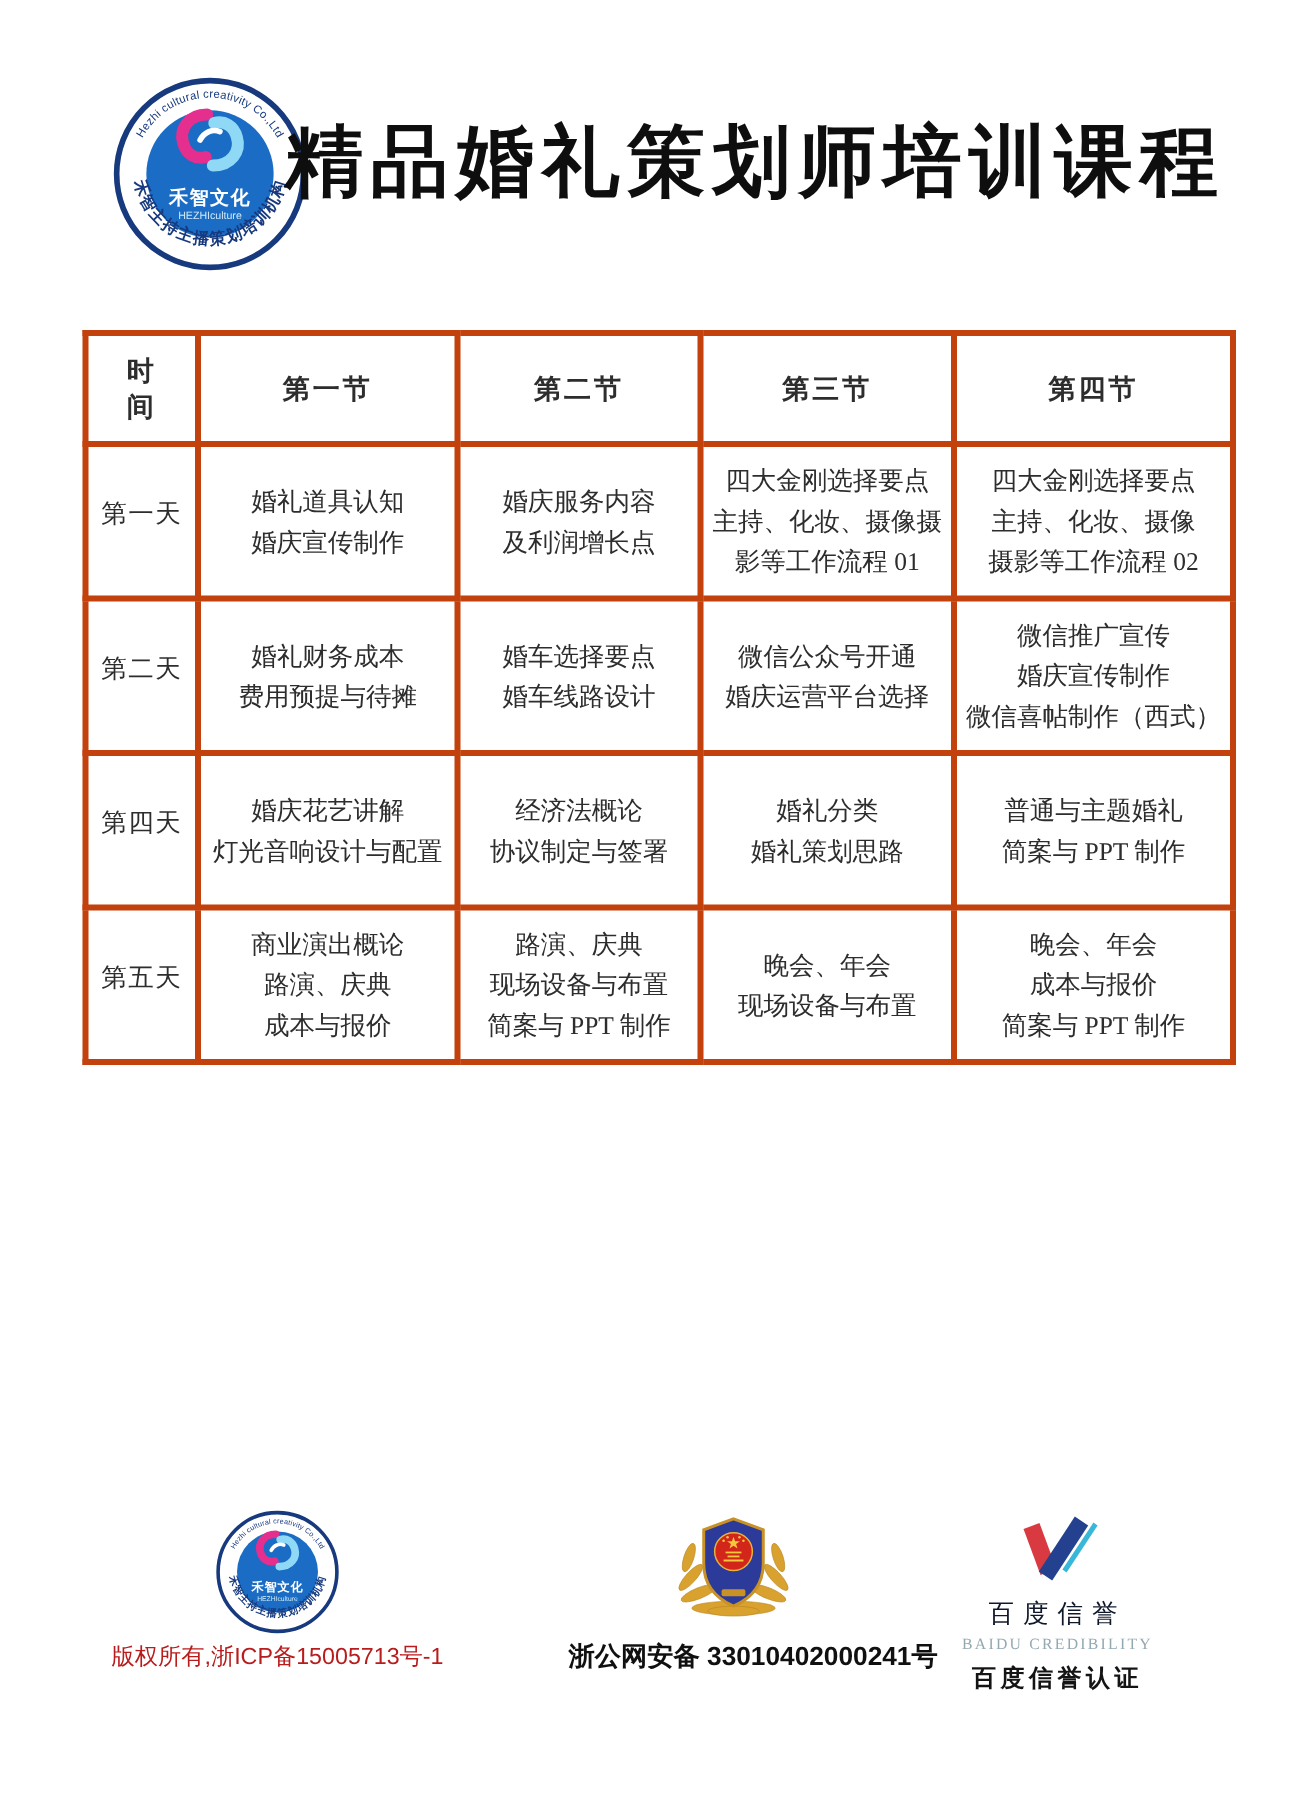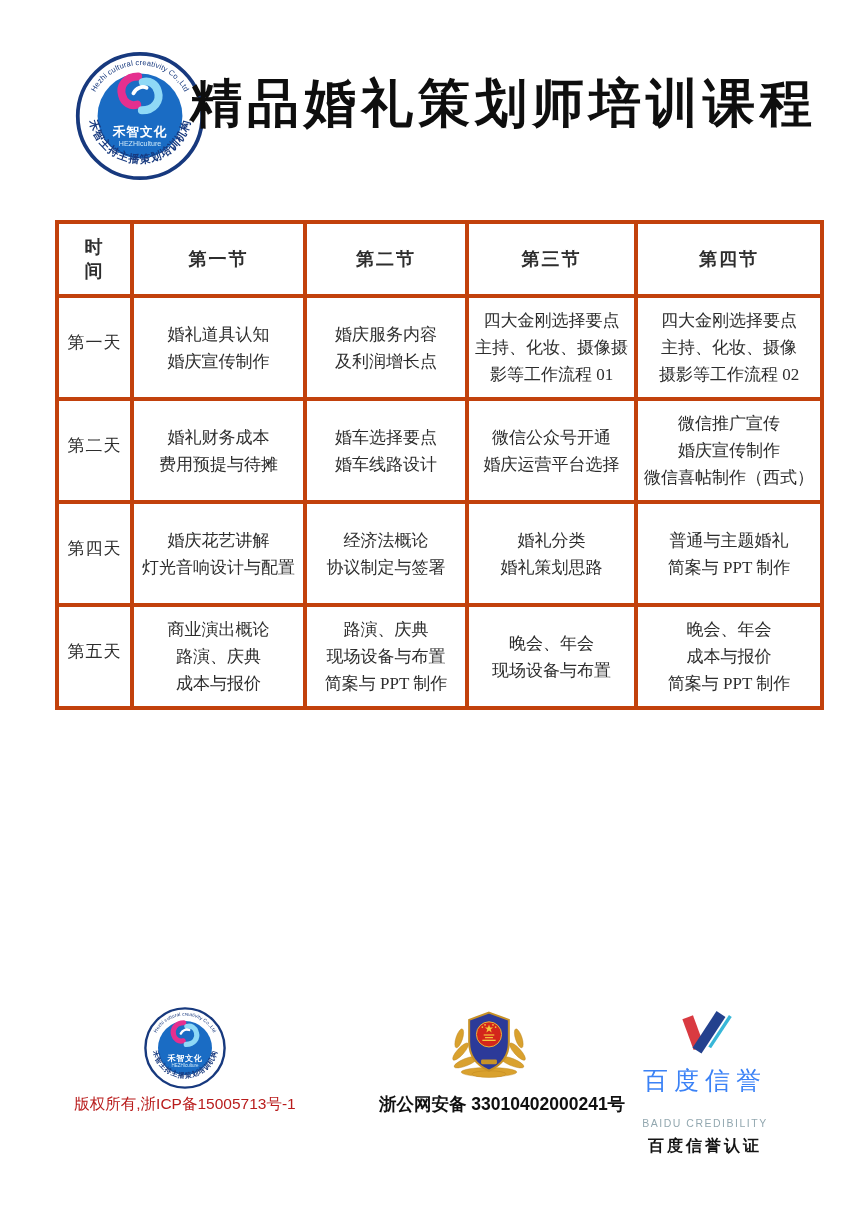--- a/index.html
+++ b/index.html
@@ -7,21 +7,21 @@
     width:860px;height:1212px;background:#ffffff;position:relative;
     font-family:"Liberation Sans","DejaVu Sans",sans-serif;
     -webkit-font-smoothing:antialiased;
   }
   .page{position:absolute;inset:0;overflow:hidden;}
 
   
   .header-logo{position:absolute;left:74px;top:50px;width:132px;height:132px;}
   .page-title{
     position:absolute;left:190px;top:74px;width:600px;margin:0;
-    text-align:center;font-family:Liberation Mono, monospace;
+    text-align:center;font-family:Liberation Sans, sans-serif;
     font-size:52px;line-height:68px;font-weight:bold;color:#0e0e0e;letter-spacing:5px;
     white-space:nowrap;
   }
 
   
   table.schedule{
     position:absolute;left:55px;top:220px;border-collapse:collapse;table-layout:fixed;
     font-family:"Liberation Serif","DejaVu Serif",serif;color:#2d2d2d;
   }
   table.schedule th,table.schedule td{
@@ -36,22 +36,22 @@
   .footer-left{position:absolute;left:60px;top:1006px;width:250px;text-align:center;}
   .footer-left .small-logo{width:84px;height:84px;display:block;margin:0 auto 4px;}
   .copyright{font-size:15.5px;color:#b91c1c;white-space:nowrap;}
 
   .footer-center{position:absolute;left:338px;top:1000px;width:220px;text-align:center;margin-left:41px;}
   .badge-svg{width:86px;height:84px;display:block;margin:0 auto;}
   .police-text{font-size:17.5px;font-weight:bold;color:#101010;margin-top:8px;white-space:nowrap;}
 
   .footer-right{position:absolute;left:625px;top:1008px;width:160px;text-align:center;}
   .vlogo{width:80px;height:56px;display:block;margin:0 auto;}
-  .baidu-cn{font-size:25px;color:#3b82f6;letter-spacing:6px;margin-top:0px;white-space:nowrap;}
-  .baidu-en{font-size:10.5px;color:#93a8b0;letter-spacing:1.5px;margin-top:20px;white-space:nowrap;}
+  .baidu-cn{font-size:17px;color:#0f172a;letter-spacing:6px;margin-top:0px;white-space:nowrap;}
+  .baidu-en{font-size:10.5px;color:#93a8b0;letter-spacing:1.5px;margin-top:4px;white-space:nowrap;font-family:Liberation Serif, serif;}
   .baidu-cert{font-size:16px;color:#141414;font-weight:bold;letter-spacing:3px;margin-top:7px;white-space:nowrap;}
 </style>
 </head>
 <body>
 
 <svg width="0" height="0" style="position:absolute" aria-hidden="true">
   <defs>
     <symbol id="hezhi-logo-sym" viewBox="0 0 140 140">
       <circle cx="70" cy="70" r="66" fill="#ffffff" stroke="#17397e" stroke-width="4"></circle>
       <circle cx="70" cy="70" r="45" fill="#1a6cc4"></circle>

